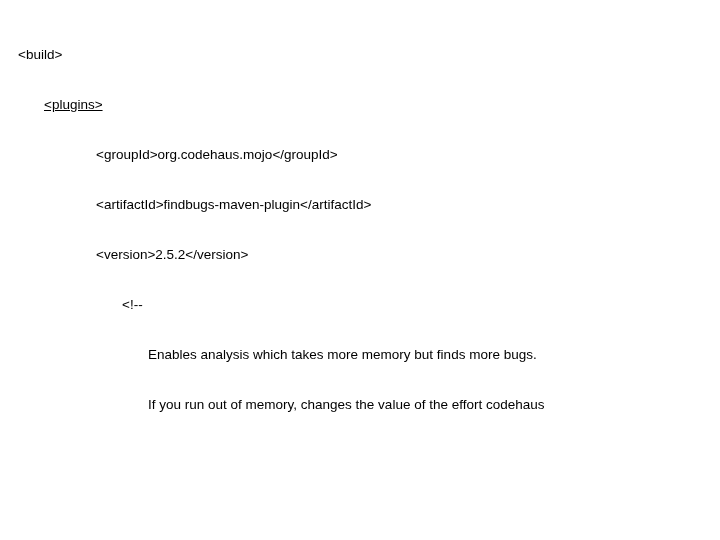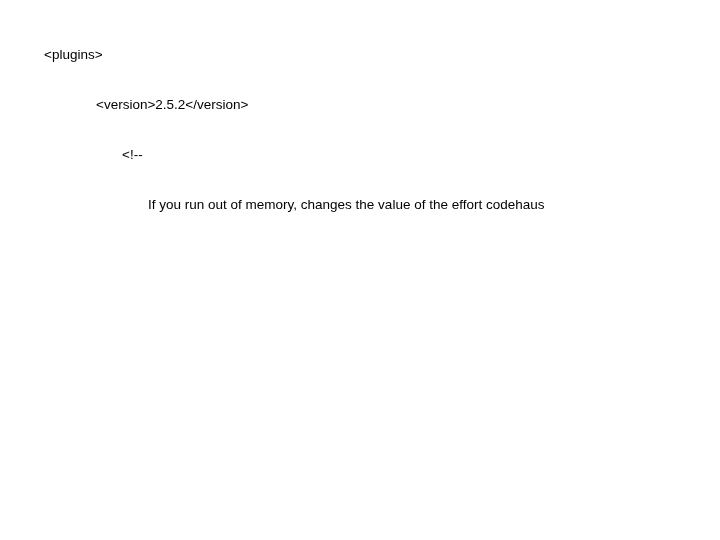--- a/index.html
+++ b/index.html
@@ -10,33 +10,37 @@
     height: 540px;
   }
   .code {
     font-family: Arial, Helvetica, sans-serif;
     font-size: 13.5px;
     line-height: 1.85;
     color: #000;
     padding: 18px 0 0 18px;
     white-space: pre;
   }
-  .ind1 { padding-left: 26px; }
+  .ind1 { padding-left: 26px; text-decoration: underline; }
   .ind2 { padding-left: 52px; }
   .ind3 { padding-left: 78px; }
   .ind4 { padding-left: 104px; }
   .ind5 { padding-left: 130px; }
 </style>
 </head>
 <body>
 
 <div class="code">
+<div>&lt;build&gt;</div>
 <div class="ind1">&lt;plugins&gt;</div>
+<div class="ind3">&lt;groupId&gt;org.codehaus.mojo&lt;/groupId&gt;</div>
+<div class="ind3">&lt;artifactId&gt;findbugs-maven-plugin&lt;/artifactId&gt;</div>
 <div class="ind3">&lt;version&gt;2.5.2&lt;/version&gt;</div>
 <div class="ind4">&lt;!--</div>
+<div class="ind5">Enables analysis which takes more memory but finds more bugs.</div>
 <div class="ind5">If you run out of memory, changes the value of the effort codehaus</div>
 
 
 
 
 
 
 
 
 

